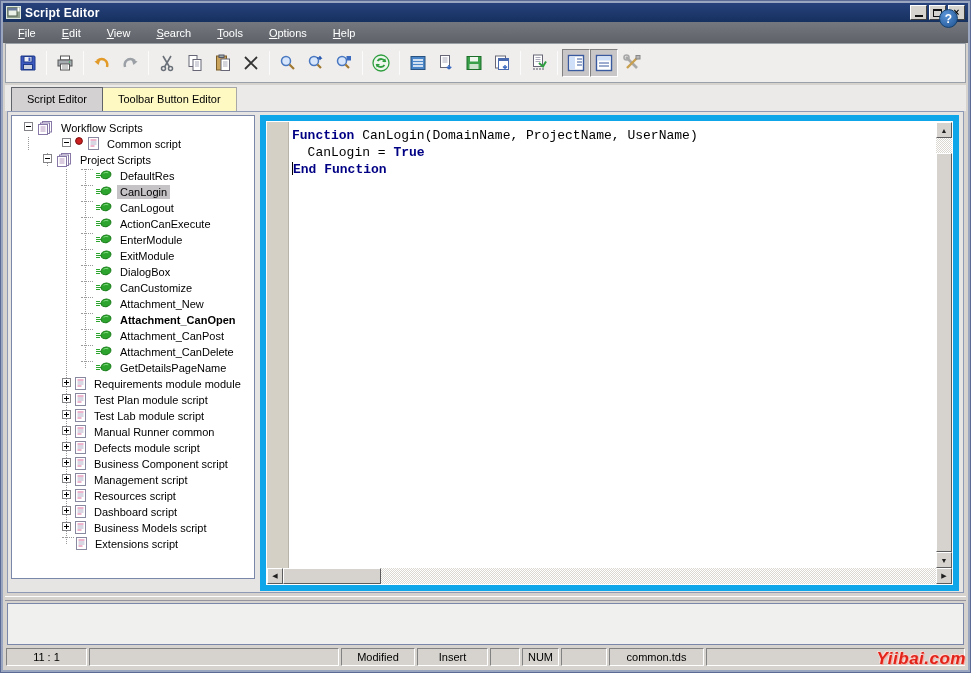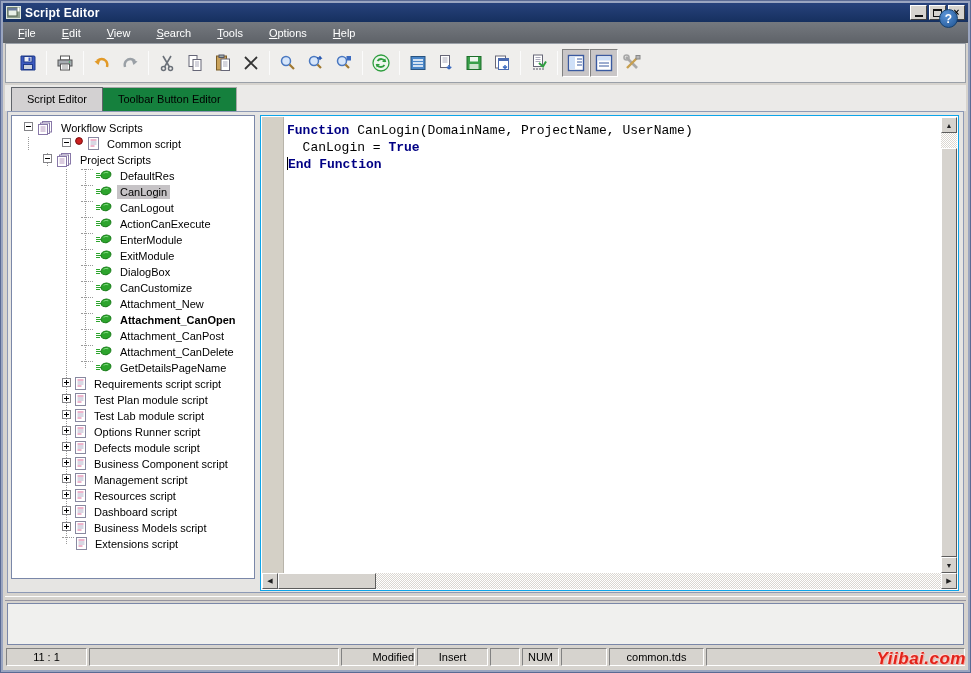--- a/index.html
+++ b/index.html
@@ -27,27 +27,27 @@
   .tbtn { width:28px; height:28px; display:flex; align-items:center; justify-content:center; border:1px solid transparent; }
   .tbtn svg { width:20px; height:20px; }
   .tbtn.pressed { background:#c9c6c7; border-top:1px solid #808080; border-left:1px solid #808080; border-right:1px solid #fff; border-bottom:1px solid #fff; }
   .tsep { width:1px; height:24px; background:#b2afaa; border-right:1px solid #fbfbfb; margin:0 4px; }
   .helpbtn { position:absolute; right:10px; top:6px; width:19px; height:19px; border-radius:50%; background:radial-gradient(circle at 35% 30%, #5a94d8, #1e5290); color:#fff; font-weight:bold; font-size:12px; display:flex; align-items:center; justify-content:center; border:1px solid #14406e; }
 
   
   .tabstrip { position:absolute; left:2px; right:2px; top:82px; height:26px; background:#ebeae8; display:flex; align-items:flex-end; padding-left:6px; }
   .tab { height:24px; line-height:23px; padding:0 15px; position:relative; }
   .tab.active { background:#d3d1d2; border:1px solid #60646a; border-bottom:none; z-index:2; }
-  .tab.inactive { background:#15803d; border:1px solid #a8a8a8; border-bottom:none; border-left:none; }
+  .tab.inactive { background:#fef9c3; border:1px solid #a8a8a8; border-bottom:none; border-left:none; }
 
   
   .main { position:absolute; left:4px; right:4px; top:108px; height:482px; background:#e6e5e3; border:1px solid #8d99b5; }
   .treepane { position:absolute; left:3px; top:3px; width:244px; height:464px; background:#fff; border:1px solid #7a87a8; overflow:hidden; }
   .vsplit { position:absolute; left:248px; top:3px; width:4px; bottom:3px; }
-  .codepane { position:absolute; left:252px; top:3px; right:4px; height:476px; background:#fff; border:1px solid #0ea5e9; }
+  .codepane { position:absolute; left:252px; top:3px; right:4px; height:476px; background:#fff; border:6px solid #0ea5e9; }
   .gutter { position:absolute; left:1px; top:1px; width:22px; bottom:17px; background:#d4d0c6; border-right:1px solid #b8b4aa; }
   .code { position:absolute; left:24px; top:1px; right:17px; bottom:17px; overflow:hidden; font-family:"Liberation Mono","DejaVu Sans Mono",monospace; font-size:13px; padding:5px 2px; }
   .cline { white-space:pre; line-height:17px; }
   .kw { color:#000084; font-weight:bold; }
   .caret { display:inline-block; width:1px; height:13px; background:#000; vertical-align:-2px; }
 
   
   .trow { height:16px; display:flex; align-items:flex-start; white-space:nowrap; position:relative; z-index:1; }
   .tree-inner { position:relative; padding-top:5px; }
   .exp { width:9px; height:9px; flex:0 0 auto; margin-right:4px; }
@@ -64,21 +64,21 @@
   .sbtn { position:absolute; width:16px; height:16px; background:#d6d3ce; border-top:1px solid #fff; border-left:1px solid #fff; border-right:1px solid #5c5c5c; border-bottom:1px solid #5c5c5c; color:#202020; font-size:7px; display:flex; align-items:center; justify-content:center; }
   .vthumb { position:absolute; left:0; width:16px; background:#d6d3ce; border-top:1px solid #fff; border-left:1px solid #fff; border-right:1px solid #5c5c5c; border-bottom:1px solid #5c5c5c; }
   .hthumb { position:absolute; top:0; height:16px; background:#d6d3ce; border-top:1px solid #fff; border-left:1px solid #fff; border-right:1px solid #5c5c5c; border-bottom:1px solid #5c5c5c; }
 
   
   .hsplit { position:absolute; left:2px; right:2px; top:593px; height:5px; background:#d6d3ce; border-top:1px solid #fdfdfd; border-bottom:1px solid #9795a0; }
   .msgpane { position:absolute; left:4px; right:4px; top:600px; height:42px; background:#f0f0ee; border:1px solid #7a87a8; }
   .statusbar { position:absolute; left:2px; right:2px; bottom:3px; height:21px; display:flex; align-items:center; gap:2px; padding:0 1px; }
   .spanel { height:18px; line-height:16px; text-align:center; border-top:1px solid #828282; border-left:1px solid #828282; border-right:1px solid #fff; border-bottom:1px solid #fff; background:#d6d3ce; overflow:hidden; }
   .spanel:nth-child(1){ width:81px; } .spanel:nth-child(2){ width:250px; }
-  .spanel:nth-child(3){ width:74px;text-align:right; } .spanel:nth-child(4){ width:71px; }
+  .spanel:nth-child(3){ width:74px; } .spanel:nth-child(4){ width:71px; }
   .spanel:nth-child(5){ width:30px; } .spanel:nth-child(6){ width:37px; }
   .spanel:nth-child(7){ width:46px; } .spanel:nth-child(8){ width:95px; }
   .spanel:nth-child(9){ flex:1; }
   .watermark { position:absolute; right:2px; bottom:1px; font-size:17px; font-weight:bold; font-style:italic; color:#e2231a; text-shadow:1px 1px 0 #f5a9a0, -1px -1px 0 #ffd9d4; z-index:5; letter-spacing:.5px; }
 </style>
 </head>
 <body>
 
 <div class="window">
 
@@ -479,21 +479,21 @@
                 <path d="M2 4.5h5M4.5 2v5" stroke="#000"></path>
               </svg></span>
             <span class="ticon-s">
               <svg width="11" height="13" viewBox="0 0 11 13">
                 <rect x="0.5" y="0.5" width="10" height="12" fill="#fff" stroke="#8888a0"></rect>
                 <path d="M2.5 3h6" stroke="#e06898"></path>
                 <path d="M2.5 5h6M2.5 7h6" stroke="#b0b0c8"></path>
                 <path d="M2.5 9h4" stroke="#e06898"></path>
               </svg>
             </span>
-            <span class="tlabel">Requirements script script</span>
+            <span class="tlabel">Requirements module module</span>
           </div>
           <div class="trow" style="padding-left: 50px;">
             <span class="exp"><svg width="9" height="9" viewBox="0 0 9 9">
                 <rect x="0.5" y="0.5" width="8" height="8" fill="#fff" stroke="#848488"></rect>
                 <path d="M2 4.5h5M4.5 2v5" stroke="#000"></path>
               </svg></span>
             <span class="ticon-s">
               <svg width="11" height="13" viewBox="0 0 11 13">
                 <rect x="0.5" y="0.5" width="10" height="12" fill="#fff" stroke="#8888a0"></rect>
                 <path d="M2.5 3h6" stroke="#e06898"></path>
@@ -524,21 +524,21 @@
                 <path d="M2 4.5h5M4.5 2v5" stroke="#000"></path>
               </svg></span>
             <span class="ticon-s">
               <svg width="11" height="13" viewBox="0 0 11 13">
                 <rect x="0.5" y="0.5" width="10" height="12" fill="#fff" stroke="#8888a0"></rect>
                 <path d="M2.5 3h6" stroke="#e06898"></path>
                 <path d="M2.5 5h6M2.5 7h6" stroke="#b0b0c8"></path>
                 <path d="M2.5 9h4" stroke="#e06898"></path>
               </svg>
             </span>
-            <span class="tlabel">Options Runner script</span>
+            <span class="tlabel">Manual Runner common</span>
           </div>
           <div class="trow" style="padding-left: 50px;">
             <span class="exp"><svg width="9" height="9" viewBox="0 0 9 9">
                 <rect x="0.5" y="0.5" width="8" height="8" fill="#fff" stroke="#848488"></rect>
                 <path d="M2 4.5h5M4.5 2v5" stroke="#000"></path>
               </svg></span>
             <span class="ticon-s">
               <svg width="11" height="13" viewBox="0 0 11 13">
                 <rect x="0.5" y="0.5" width="10" height="12" fill="#fff" stroke="#8888a0"></rect>
                 <path d="M2.5 3h6" stroke="#e06898"></path>

